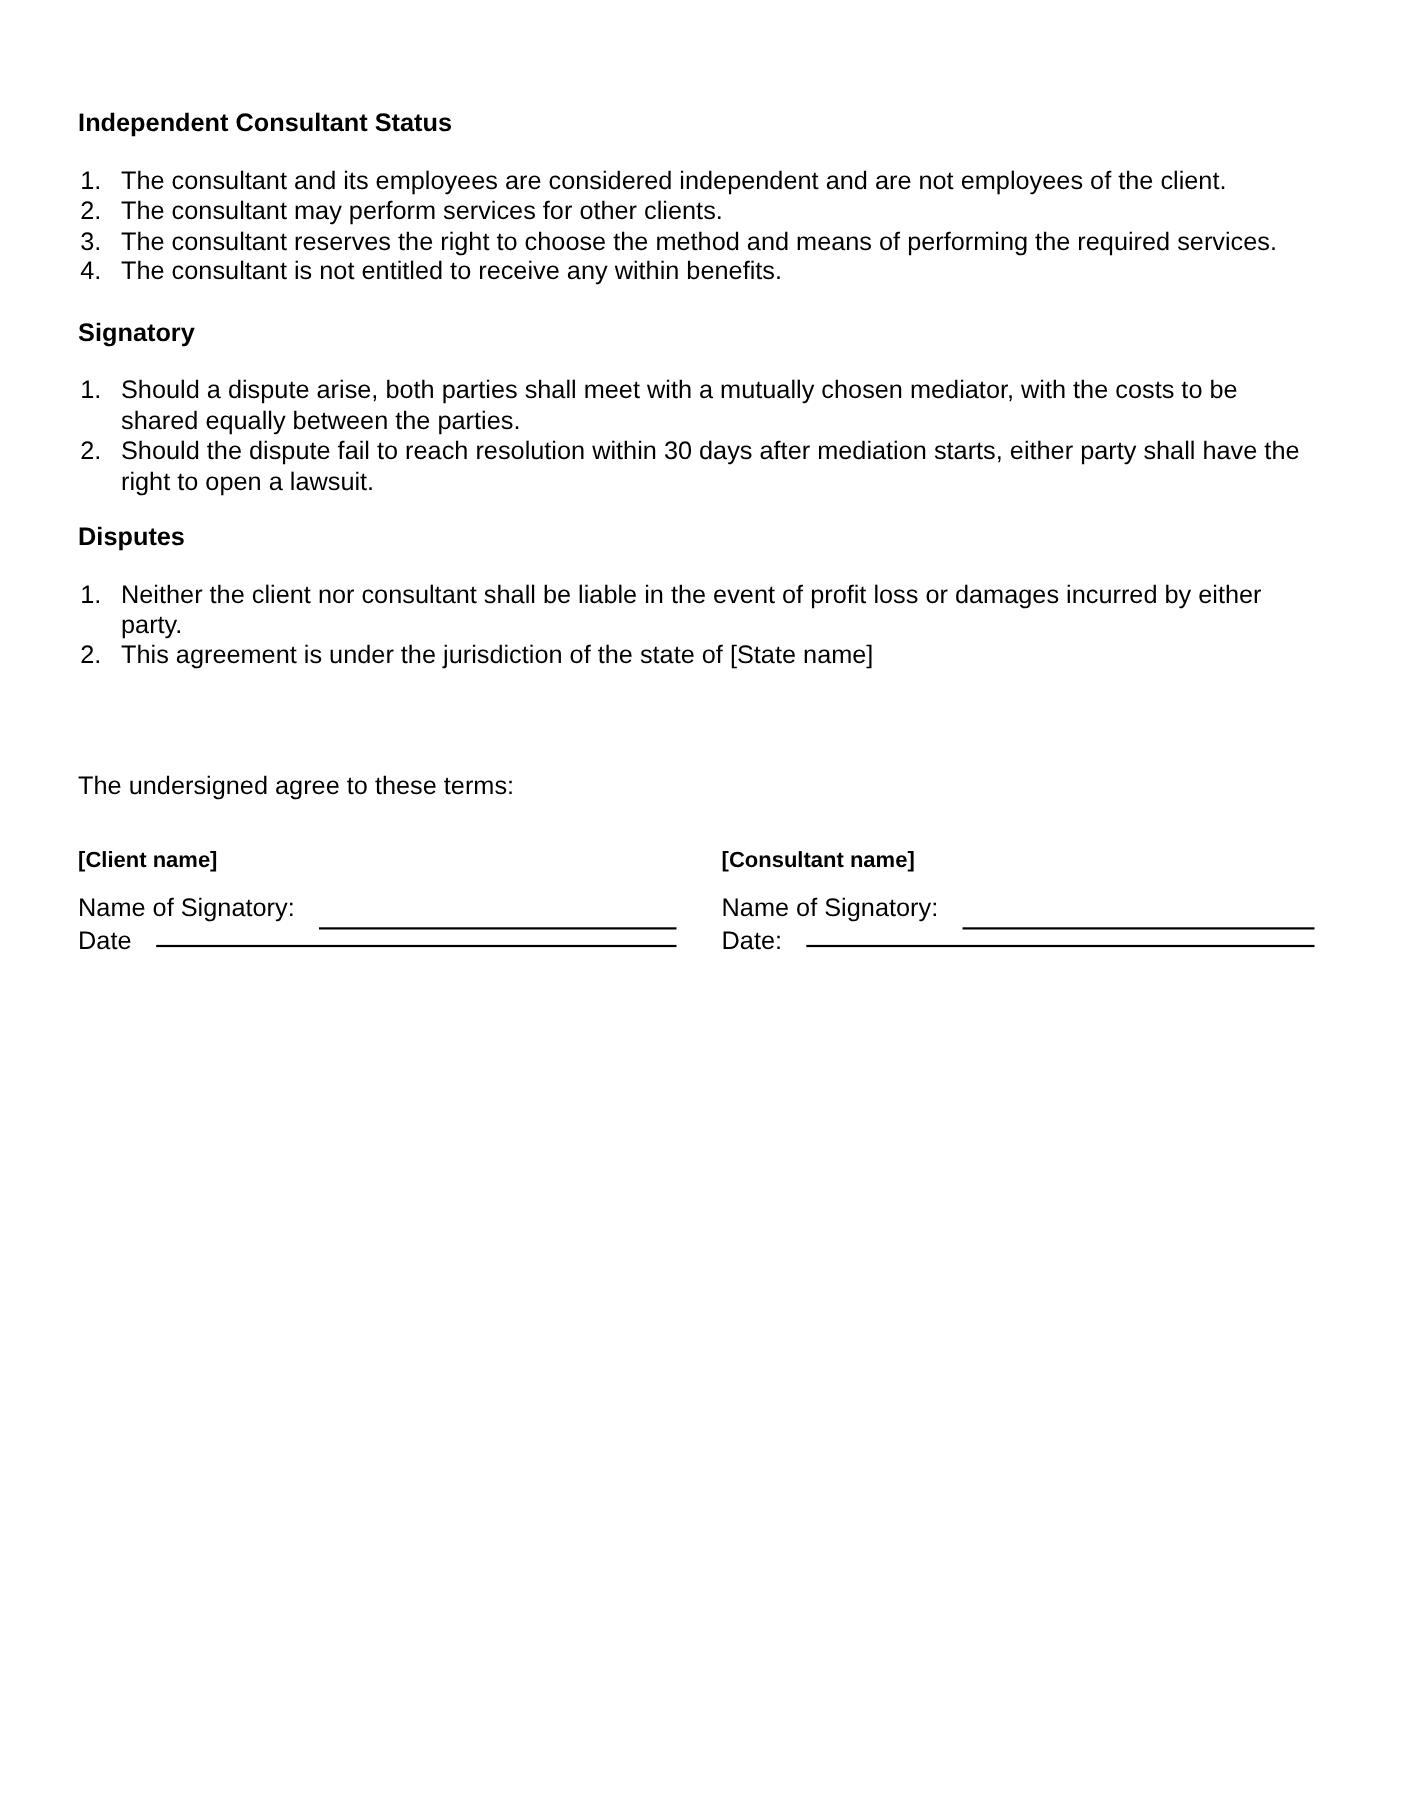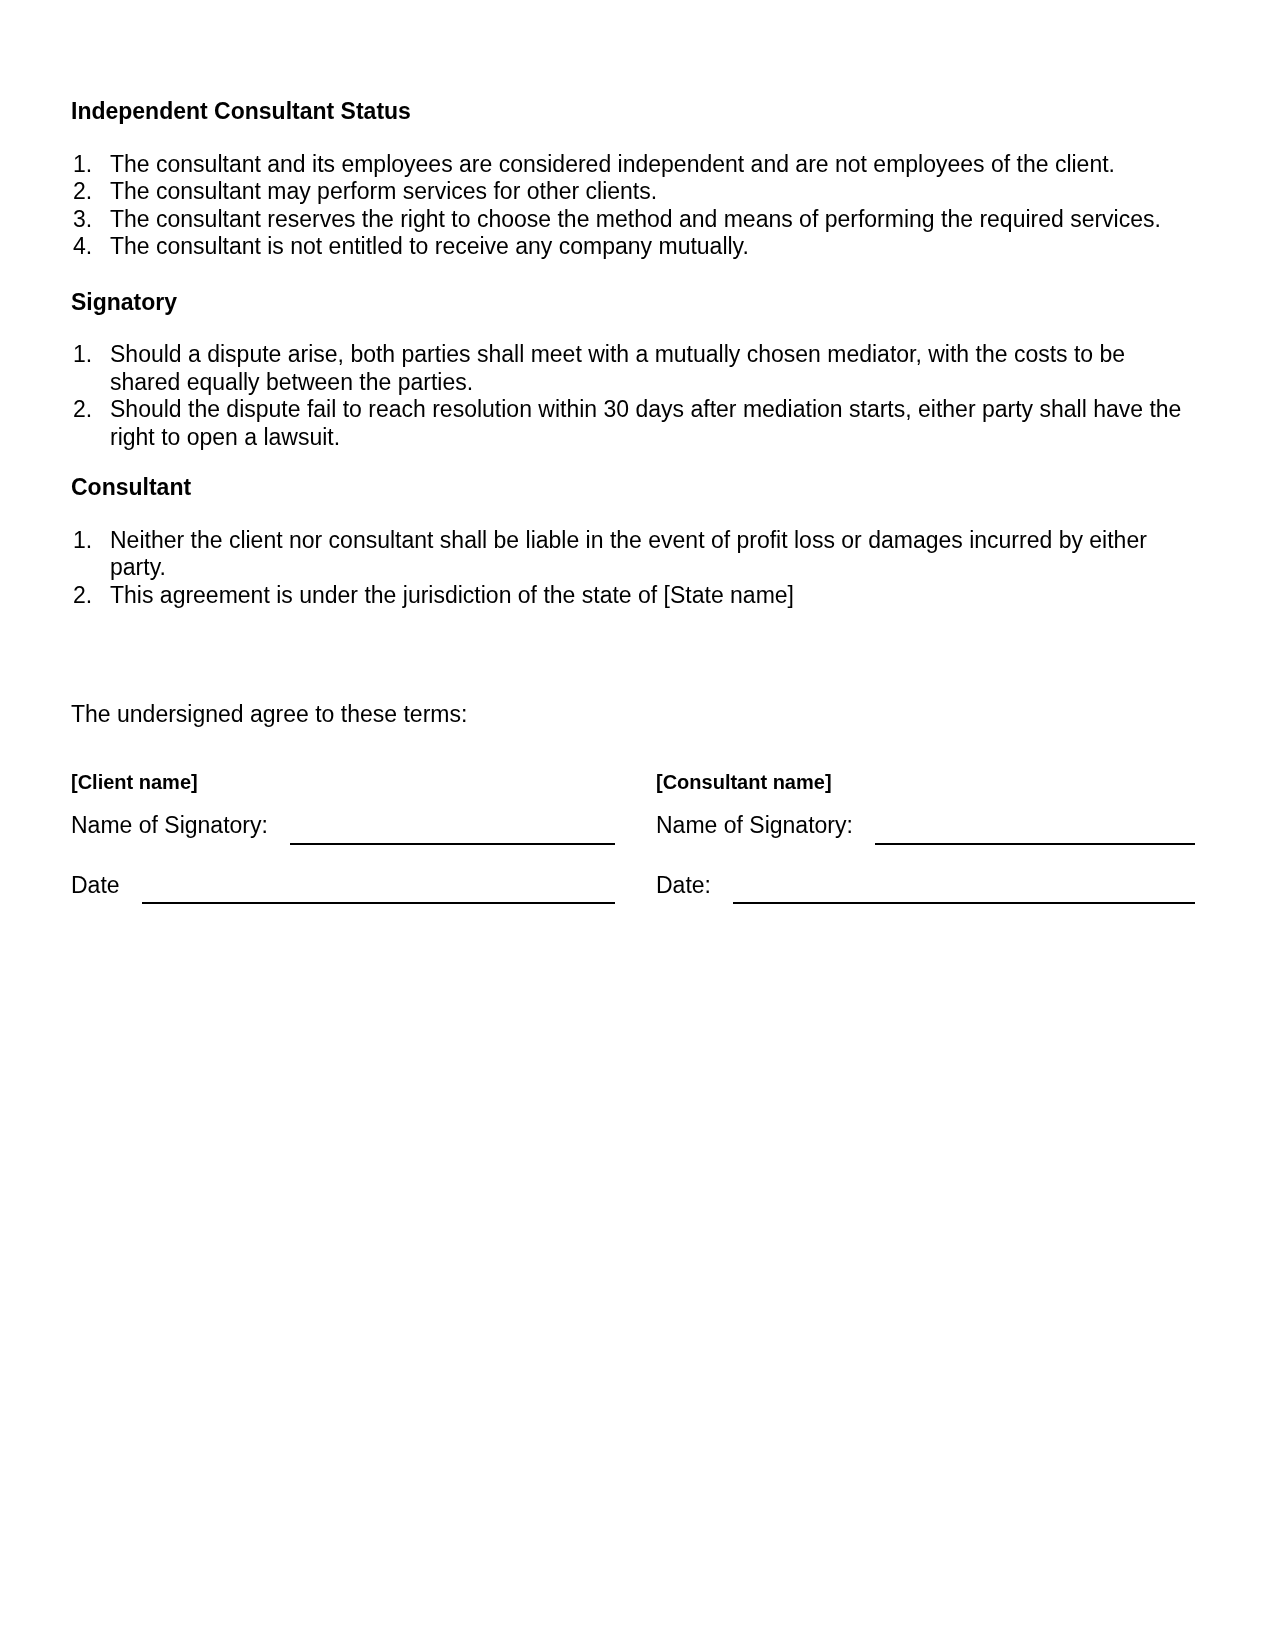--- a/index.html
+++ b/index.html
@@ -56,55 +56,55 @@
     margin: 0;
     font-size: 20px;
     font-weight: bold;
     line-height: 27.5px;
   }
   .sig-row {
     display: flex;
     align-items: stretch;
   }
   .sig-row.name-row { margin-top: 16px; }
-  .sig-row.date-row { margin-top: 32px; }
+  .sig-row.date-row { margin-top: 2px; align-items: center; }
   .sig-label { white-space: nowrap; }
   .sig-line {
     flex: 1;
     margin-left: 22px;
     border-bottom: 2px solid #000000;
     position: relative;
     top: 5px;
   }
 </style>
 </head>
 <body>
 
 <div class="page">
 
   <section>
     <h3 class="heading">Independent Consultant Status</h3>
     <ol class="clauses">
       <li data-num="1.">The consultant and its employees are considered independent and are not employees of the client.</li>
       <li data-num="2.">The consultant may perform services for other clients.</li>
       <li data-num="3.">The consultant reserves the right to choose the method and means of performing the required services.</li>
-      <li data-num="4.">The consultant is not entitled to receive any company mutually.</li>
+      <li data-num="4.">The consultant is not entitled to receive any within benefits.</li>
     </ol>
   </section>
 
   <section>
     <h3 class="heading mt">Signatory</h3>
     <ol class="clauses">
       <li data-num="1.">Should a dispute arise, both parties shall meet with a mutually chosen mediator, with the costs to be shared equally between the parties.</li>
       <li data-num="2.">Should the dispute fail to reach resolution within 30 days after mediation starts, either party shall have the right to open a lawsuit.</li>
     </ol>
   </section>
 
   <section>
-    <h3 class="heading mt-liability">Consultant</h3>
+    <h3 class="heading mt-liability">Disputes</h3>
     <ol class="clauses">
       <li data-num="1.">Neither the client nor consultant shall be liable in the event of profit loss or damages incurred by either party.</li>
       <li data-num="2.">This agreement is under the jurisdiction of the state of [State name]</li>
     </ol>
   </section>
 
   <p class="closing">The undersigned agree to these terms:</p>
 
   <div class="sig-block">
 

